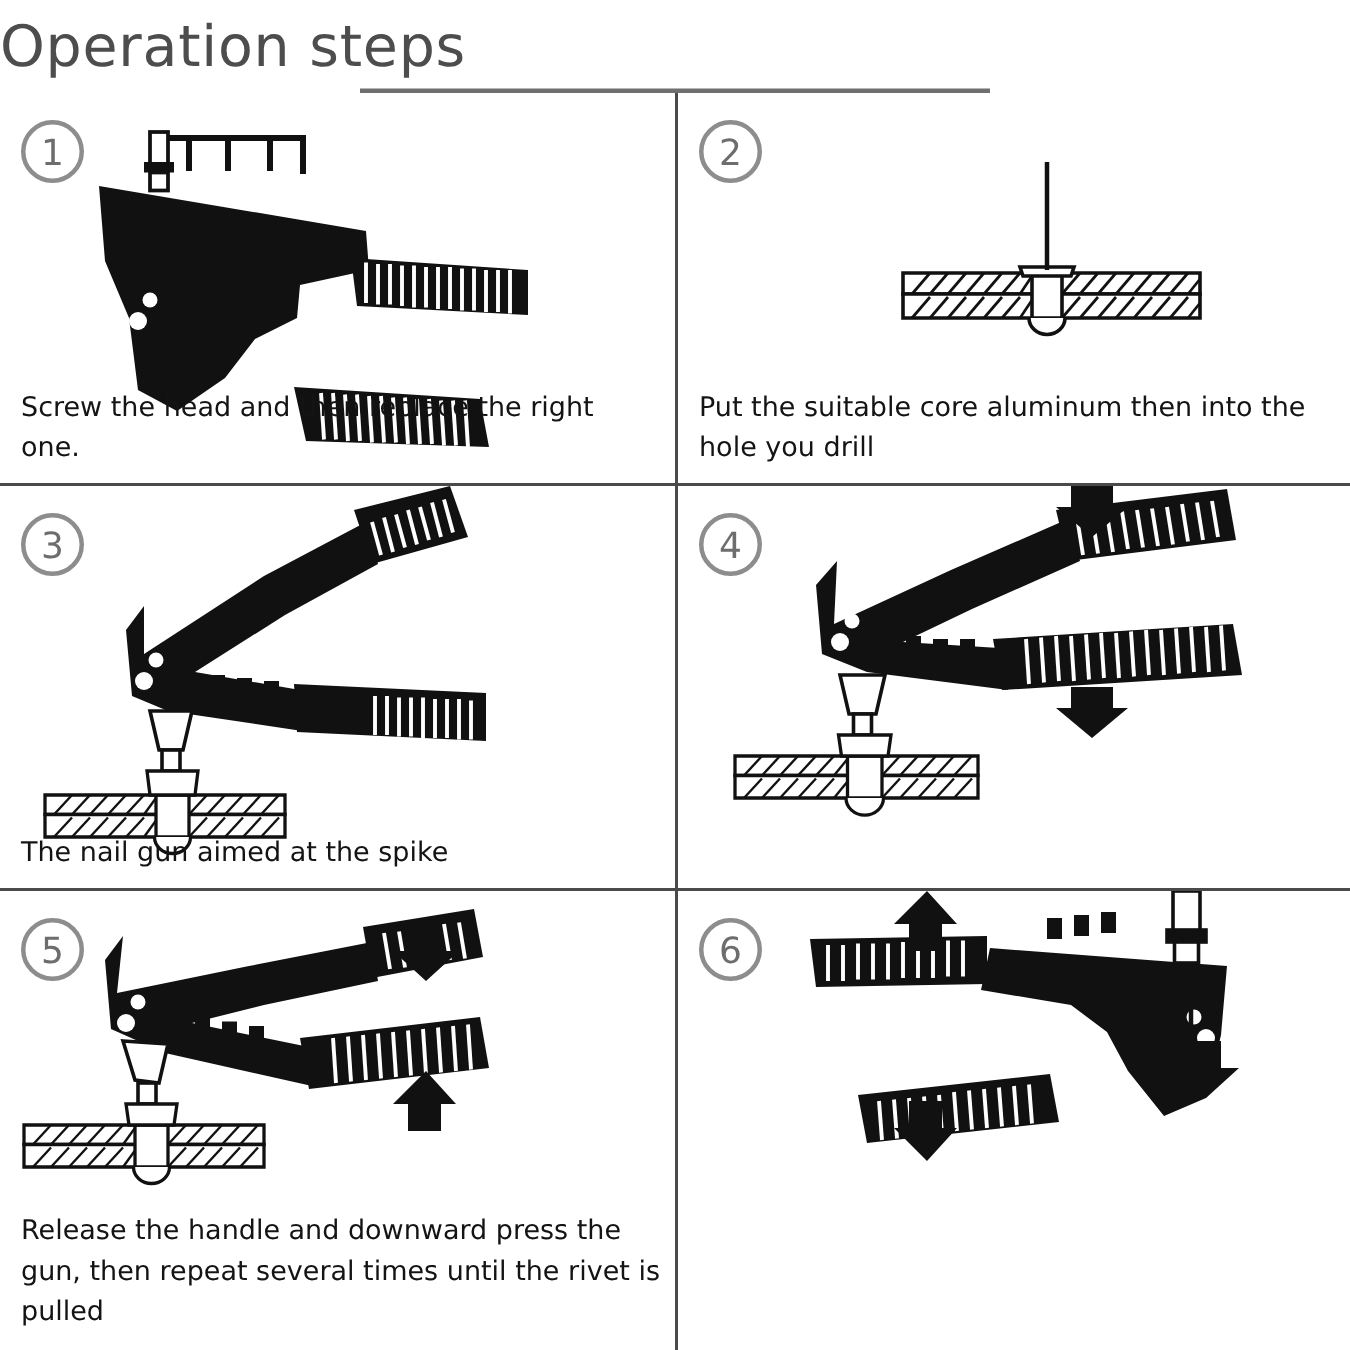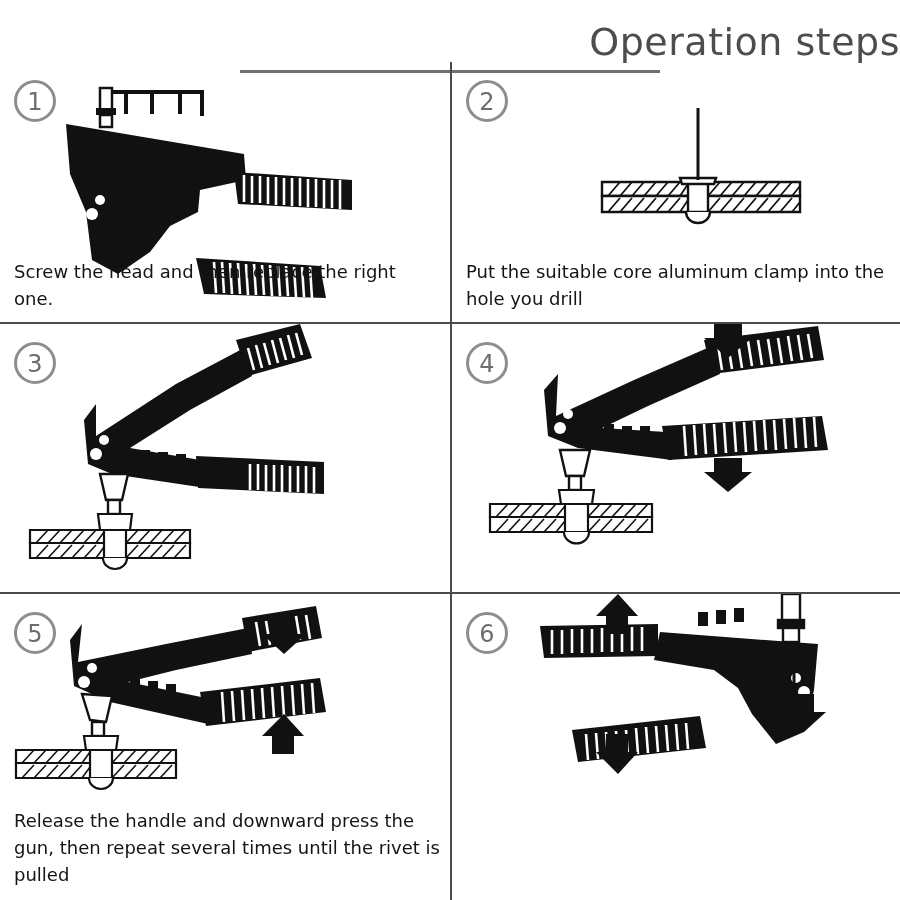--- a/index.html
+++ b/index.html
@@ -16,25 +16,25 @@
   }
   .page {
     position: relative;
     width: 900px;
     height: 900px;
     background: #fff;
   }
   
   .title-wrap {
     position: absolute;
-    top: 16px;
+    top: 5px;
     left: 0;
     width: 900px;
     height: 62px;
-    text-align: right;
+    text-align: left;
   }
   .title {
     font-size: 38px;
     font-weight: 400;
     letter-spacing: 0.5px;
     color: #4d4d4d;
     line-height: 48px;
     margin: 0;
     padding-top: 2px;
   }
@@ -217,21 +217,21 @@
             <path d="M236,120 L256,120 L256,150 L236,150 Z" fill="#fff"></path>
 
             <path d="M228,116 L264,116 L262,122 L230,122 Z" fill="#fff"></path>
 
             <line x1="246" y1="46" x2="246" y2="118" stroke-width="3"></line>
 
             <path d="M234,150 a12,11 0 0 0 24,0" fill="#fff"></path>
           </g>
         </svg>
       </div>
-      <div class="caption">Put the suitable core aluminum clamp into the hole you drill</div>
+      <div class="caption">Put the suitable core aluminum then into the hole you drill</div>
     </div>
 
     <div class="cell b-right b-bottom">
       <div class="badge">3</div>
       <div class="art">
         <svg width="452" height="270" viewBox="0 0 452 270" xmlns="http://www.w3.org/2000/svg">
           <g fill="#111111">
 
             <path d="M96,80 L96,112 L176,60 L244,24 L252,52 L190,86 L130,124 L200,136 L206,164 L112,150 L88,140 L84,96 Z"></path>
 
@@ -300,20 +300,21 @@
               <line x1="150" y1="234" x2="162" y2="221"></line>
                 <line x1="162" y1="234" x2="174" y2="221"></line>
               <line x1="174" y1="234" x2="186" y2="221"></line>
             </g>
             <path d="M104,206 L126,206 L126,234 L104,234 Z"></path>
             <path d="M98,190 L132,190 L130,206 L100,206 Z"></path>
             <path d="M103,234 a12,11 0 0 0 24,0"></path>
           </g>
         </svg>
       </div>
+      <div class="caption">The nail gun aimed at the spike</div>
     </div>
 
     <div class="cell b-bottom">
       <div class="badge">4</div>
       <div class="art">
         <svg width="448" height="270" viewBox="0 0 448 270" xmlns="http://www.w3.org/2000/svg">
           <g fill="#111111">
 
             <path d="M106,50 L104,92 L182,56 L260,22 L268,50 L196,82 L150,104 L214,108 L220,136 L126,124 L96,112 L92,66 Z"></path>
 

